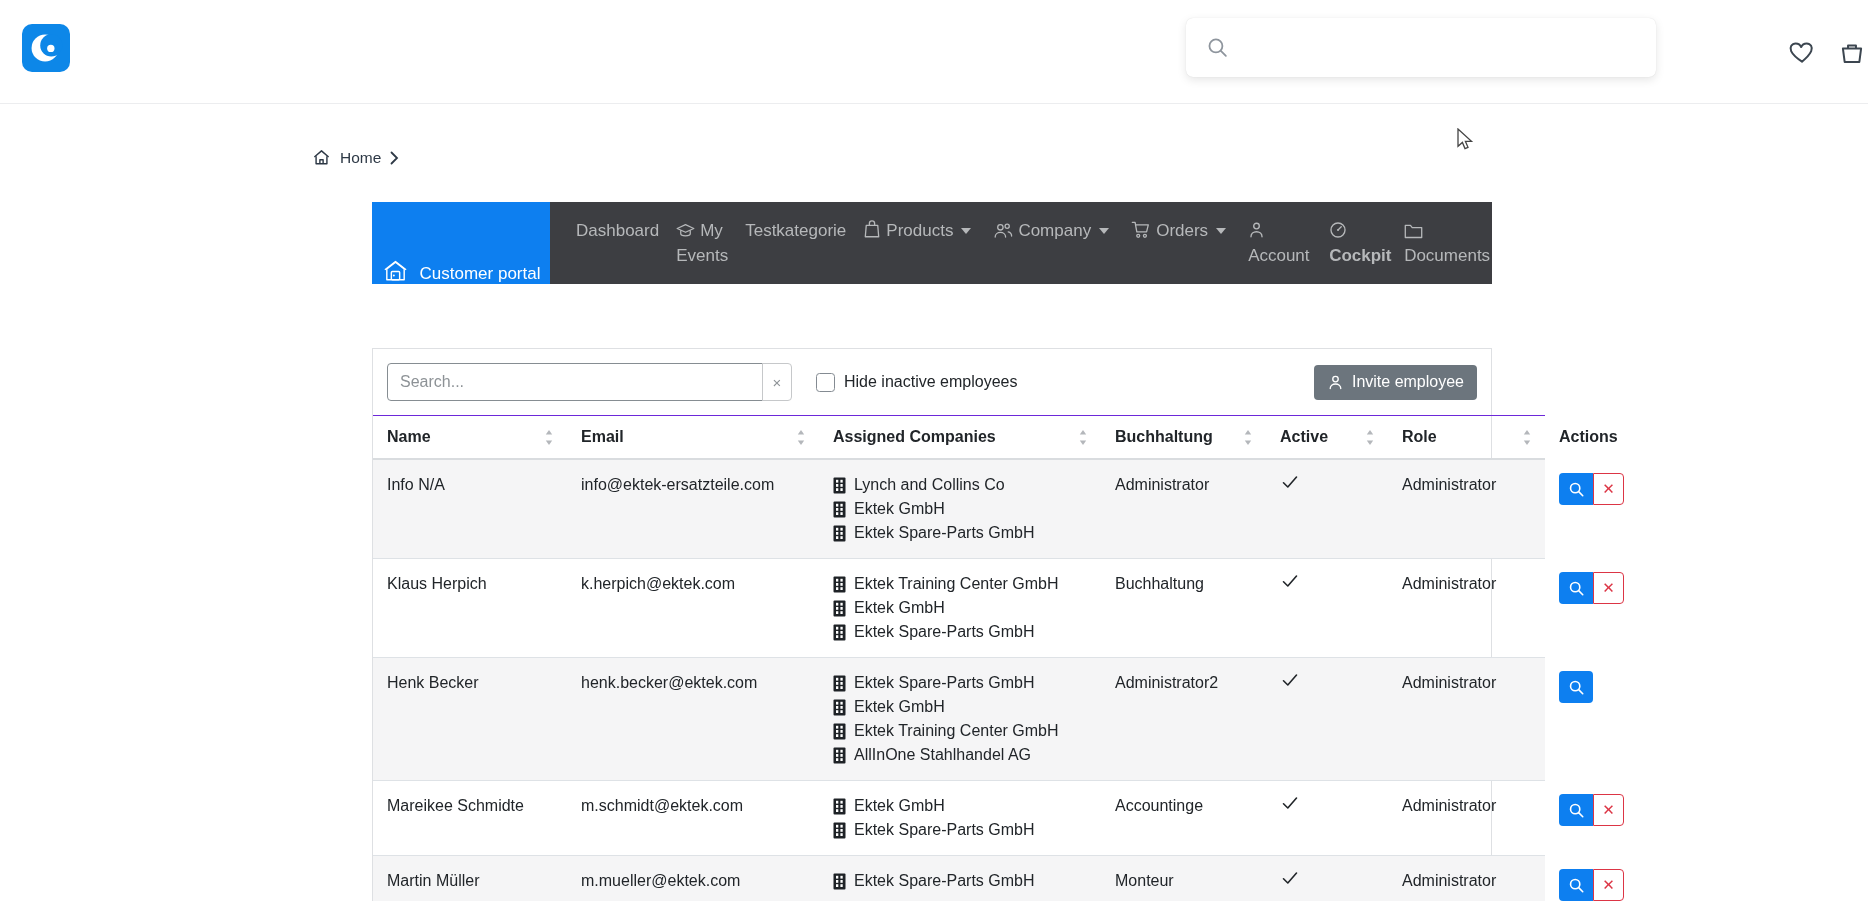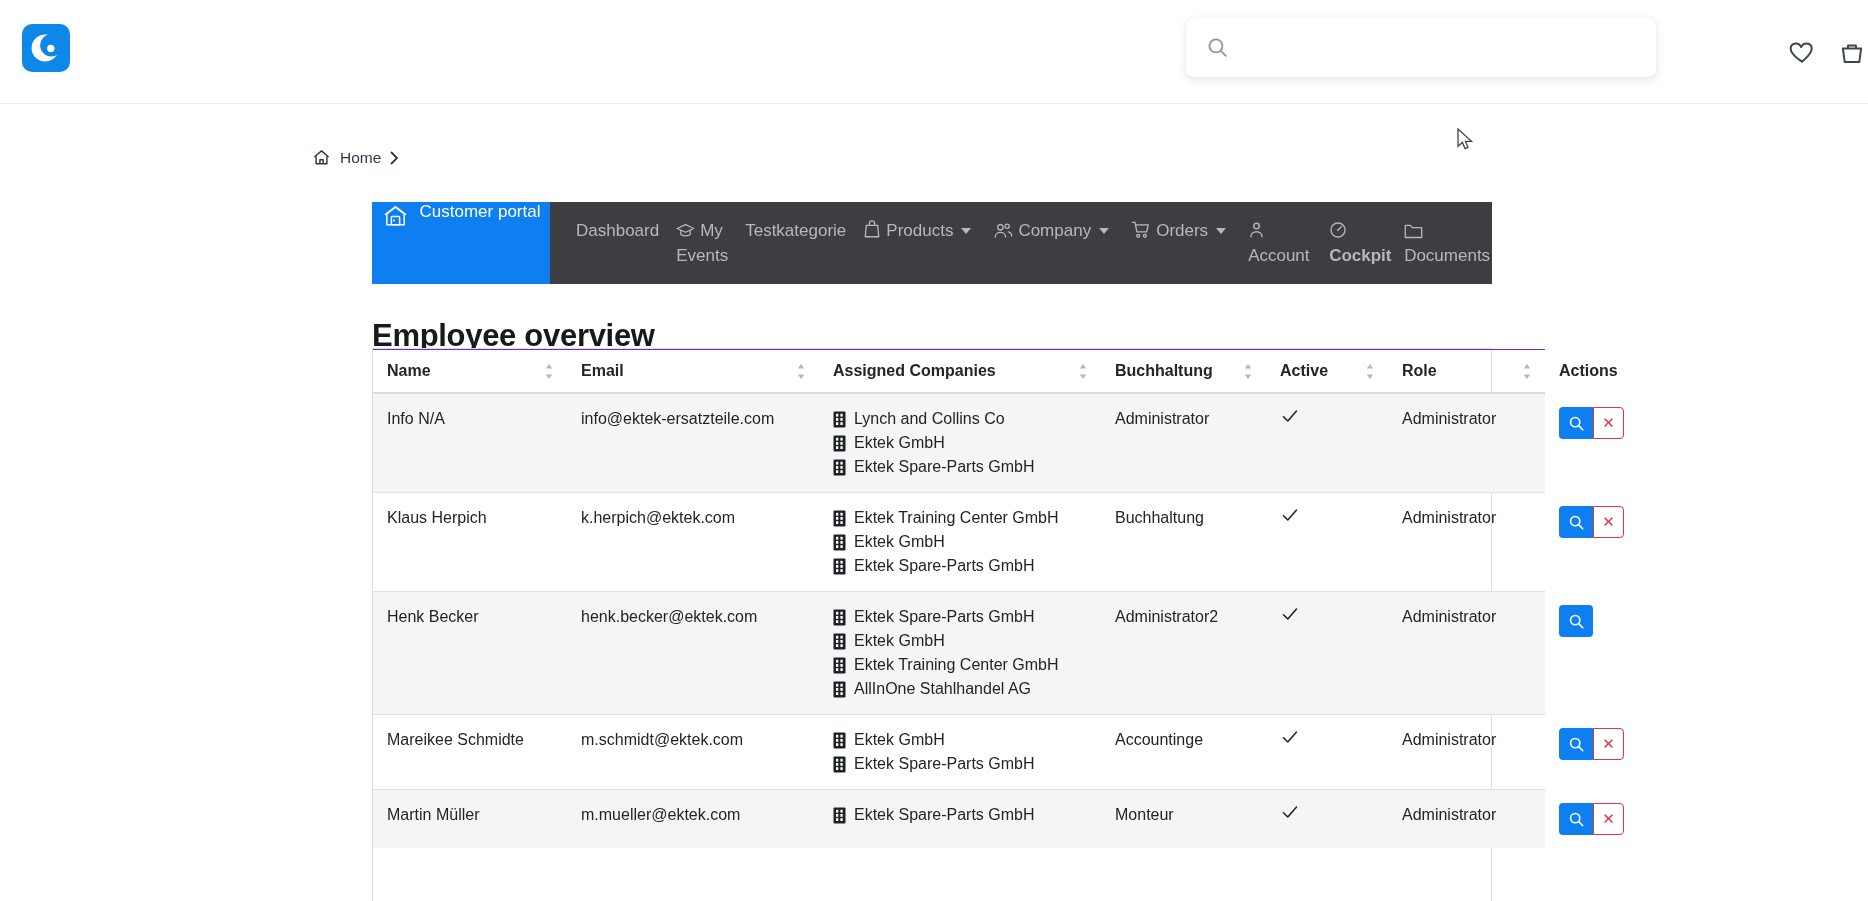--- a/index.html
+++ b/index.html
@@ -31,21 +31,21 @@
   .breadcrumb .bc-home{font-size:15.5px;color:#2e3946;cursor:pointer;}
   .icn{display:inline-flex;align-items:center;justify-content:center;line-height:0;}
   .icn svg{display:block;}
 
   
   .cursor{position:absolute;left:1456px;top:128px;pointer-events:none;z-index:50;}
 
   
   .portal-nav{position:absolute;left:372px;top:202px;width:1120px;height:82px;
         background:var(--nav-dark,#3d3e42);display:flex;align-items:stretch;}
-  .portal-tab{width:178px;background:var(--blue,#0d7ff0);display:flex;align-items:flex-start;
+  .portal-tab{width:178px;background:var(--blue,#0d7ff0);display:flex;align-items:flex-end;
         justify-content:center;gap:11px;color:#fff;font-size:17px;cursor:pointer;flex:none;}
   .pnav-items{display:flex;align-items:flex-start;padding:16px 0 0 26px;gap:17px;
         color:#b6b8ba;font-size:17px;line-height:25px;}
   .pnav-item{cursor:pointer;}
   .pnav-item.nowrap{white-space:nowrap;}
   .pnav-item .icn{margin-right:5px;vertical-align:-3px;}
   .pnav-item .caret{margin-left:8px;vertical-align:2px;}
 
   
   .page-title{position:absolute;left:372px;top:297px;font-size:31px;font-weight:700;color:#17191b;
@@ -227,23 +227,37 @@
             </svg>
           </span><span>Cockpit</span></div>
         <div class="pnav-item" style="width: 90px;"><span class="icn">
             <svg width="19" height="16" viewBox="0 0 22 18" fill="none" stroke="currentColor" stroke-width="1.5" stroke-linejoin="round">
               <path d="M1.5 16.5v-14h6l2 2.5h11v11.5z"></path>
             </svg>
           </span><span>Documents</span></div>
       </div>
   </nav>
 
-  <h1 class="page-title">Employee overview</h1>
 
   <section class="card">
+    <div class="controls">
+      <input class="emp-search" type="text" placeholder="Search..." style="">
+      <button class="clear-btn">×</button>
+      <span class="chk"></span>
+      <span class="chk-label">Hide inactive employees</span>
+      <button class="invite-btn">
+        <span class="icn">
+          <svg width="17" height="17" viewBox="0 0 20 20" fill="none" stroke="#fff" stroke-width="1.6" stroke-linecap="round">
+            <circle cx="10" cy="6" r="3.2"></circle>
+            <path d="M3.8 17.2c0-3.3 2.7-5.5 6.2-5.5s6.2 2.2 6.2 5.5"></path>
+          </svg>
+        </span>
+        <span>Invite employee</span>
+      </button>
+    </div>
 
     <table class="emp">
       <thead>
           <tr>
             <th>
               <span class="th-in">
                 <span>Name</span>
                 <span class="icn">
                   <svg width="8" height="15" viewBox="0 0 8 15">
                     <path d="M4 0l3.2 4.6H.8z" fill="#b4b7bb"></path>

